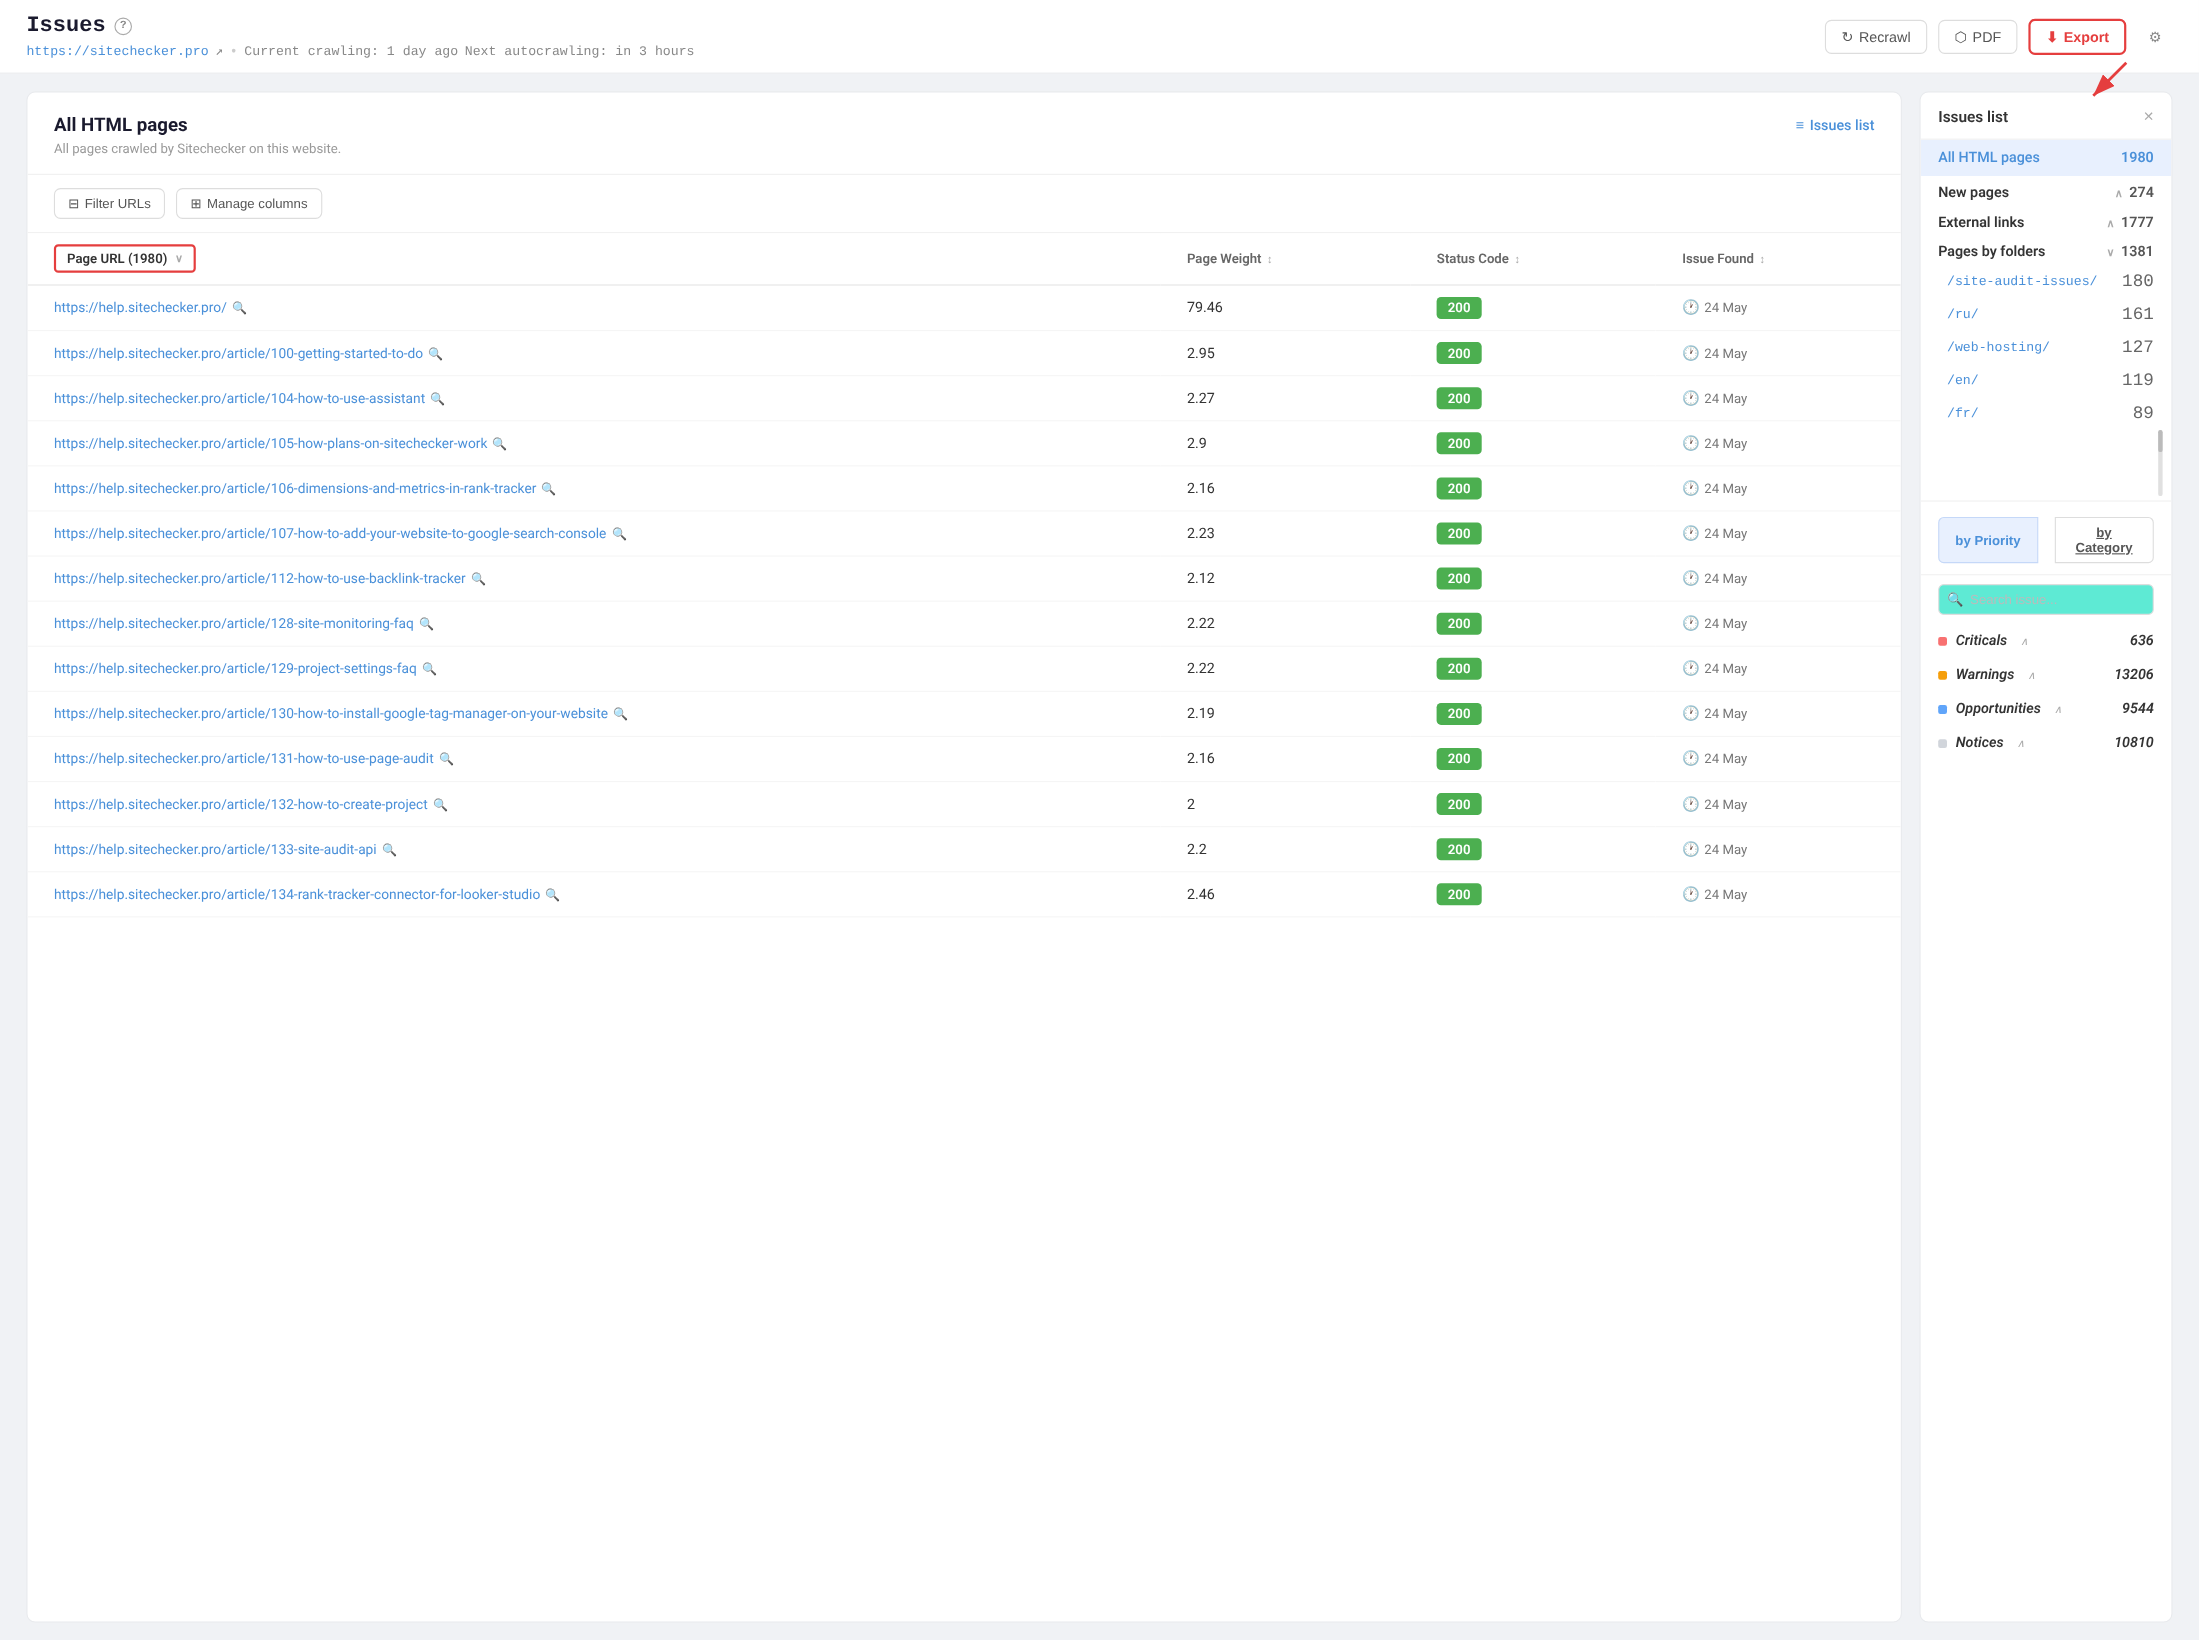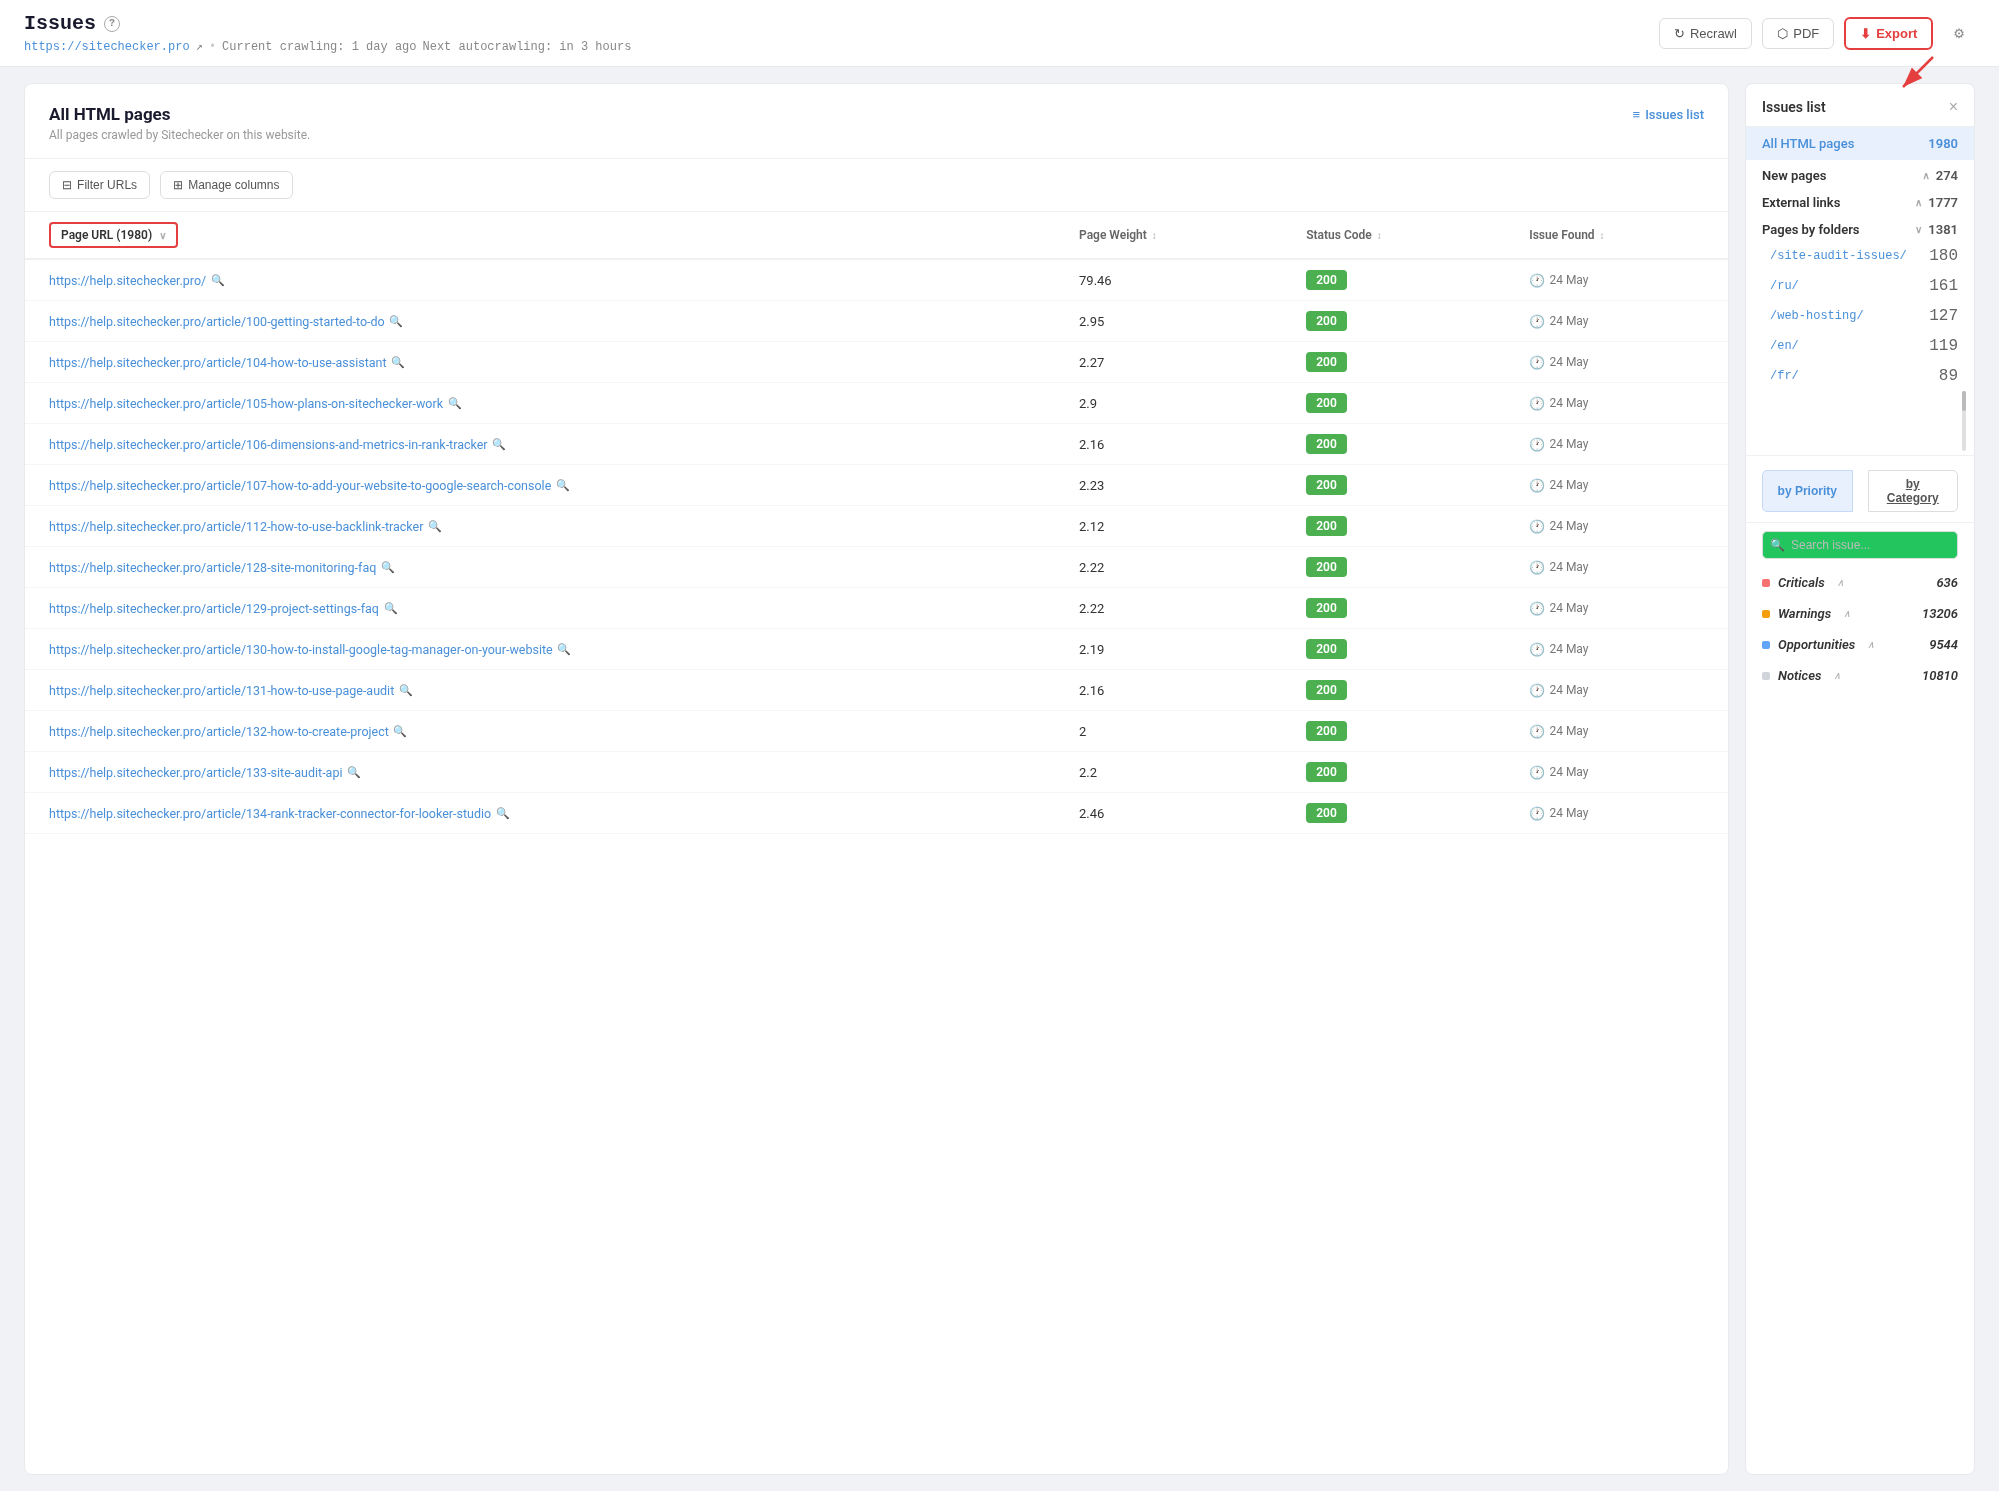--- a/index.html
+++ b/index.html
@@ -79,21 +79,21 @@
     .panel-divider { height: 1px; background: #f0f0f0; margin: 4px 0; }
 
     
     .tab-row { display: flex; gap: 16px; padding: 10px 16px; border-bottom: 1px solid #f0f0f0; }
     .tab-btn { flex: 1; padding: 6px 10px; text-align: center; font-size: 12px; font-weight: 600; cursor: pointer; border-radius: 5px; border: 1px solid #ddd; background: #fff; color: #555; }
     .tab-btn.active { background: #e8f0fe; color: #4a90d9; border-color: #c5d8f8; }
     .tab-btn:first-child { border-radius: 5px 0 0 5px; }
     .tab-btn:last-child { border-radius: 0 5px 5px 0; margin-left: -1px; text-decoration: underline; }
 
     .search-box { margin: 8px 16px; position: relative; }
-    .search-box input { width: 100%; padding: 6px 10px 6px 28px; border: 1px solid #ddd; border-radius: 5px; font-size: 12px; color: #555; background: #22c55e; }
+    .search-box input { width: 100%; padding: 6px 10px 6px 28px; border: 1px solid #ddd; border-radius: 5px; font-size: 12px; color: #555; background: #5eead4; }
     .search-box input::placeholder { color: #bbb; }
     .search-box .search-ico { position: absolute; left: 8px; top: 50%; transform: translateY(-50%); color: #bbb; font-size: 12px; }
 
     
     .category-item { display: flex; align-items: center; justify-content: space-between; padding: 8px 16px; cursor: pointer; font-style: italic; }
     .category-left { display: flex; align-items: center; gap: 8px; }
     .category-dot { width: 8px; height: 8px; border-radius: 2px; flex-shrink: 0; }
     .category-dot.critical { background: #f87171; }
     .category-dot.warning { background: #f59e0b; }
     .category-dot.opportunity { background: #60a5fa; }

